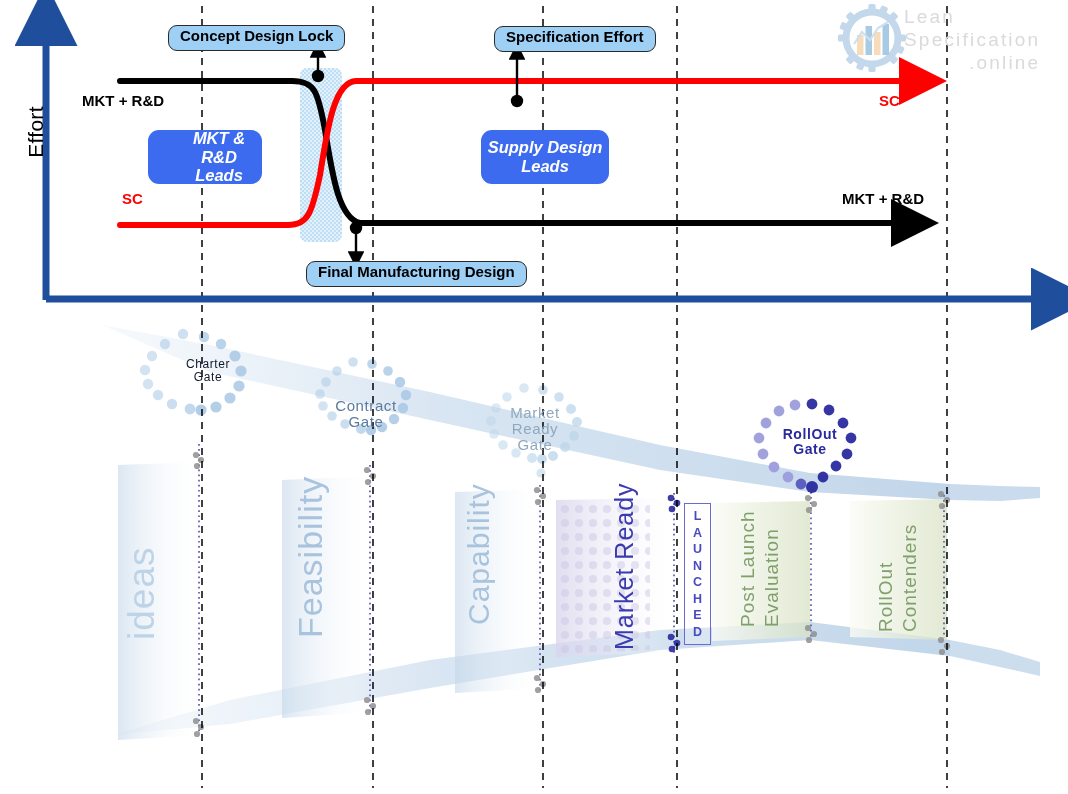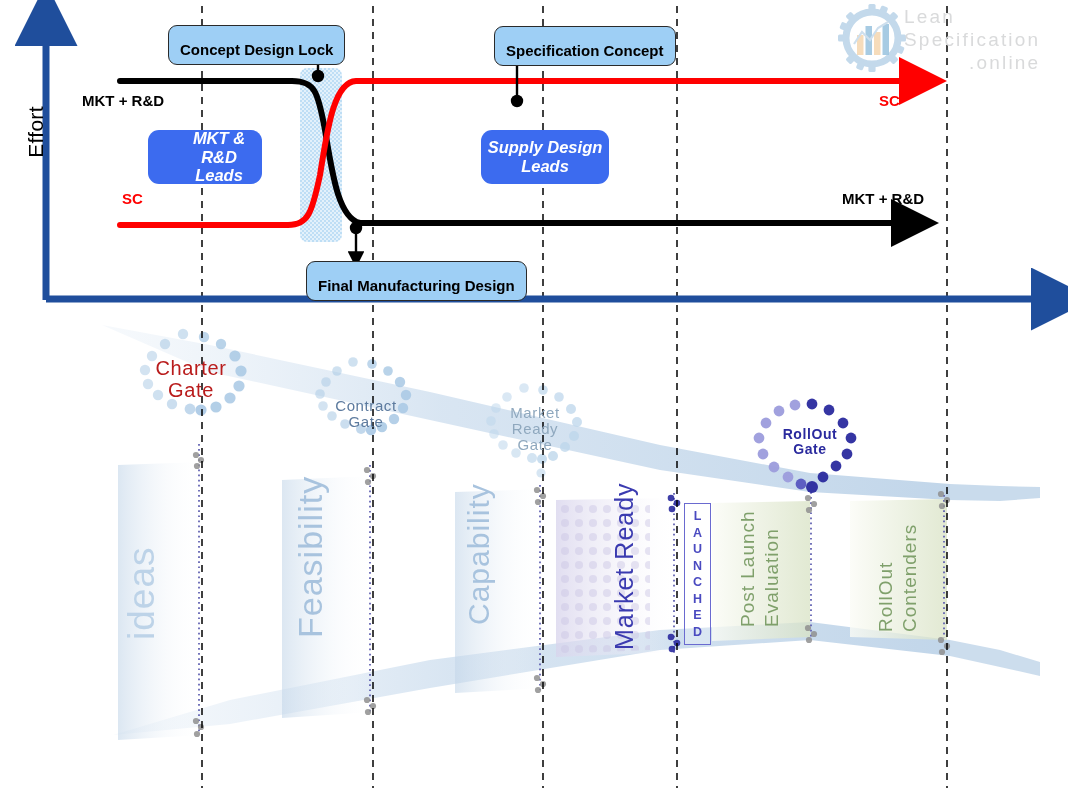--- a/index.html
+++ b/index.html
@@ -28,21 +28,21 @@
   
   .callout {
     position: absolute;
     background: #9ECFF5;
     border: 1.5px solid #2a2a2a;
     border-radius: 9px;
     color: #000000;
     font-weight: bold;
     font-size: 15px;
     line-height: 1;
-    padding: 16px 11px 7px 11px;
+    padding: 2px 11px 7px 11px;
     white-space: nowrap;
     font-family: "Liberation Sans", sans-serif;
     box-sizing: border-box;
   }
   
   .leadbox {
     position: absolute;
     background: #3C6BEF;
     border-radius: 11px;
     color: #ffffff;
@@ -371,21 +371,21 @@
       <line x1="517" y1="96" x2="517" y2="55" stroke="#000000" stroke-width="2.4" marker-end="url(#arwTiny)"></line>
       <circle cx="517" cy="101" r="6.2" fill="#000000"></circle>
       <line x1="356" y1="232" x2="356" y2="256" stroke="#000000" stroke-width="2.4" marker-end="url(#arwTiny)"></line>
       <circle cx="356" cy="228" r="6.2" fill="#000000"></circle>
     </g>
   </svg>
 
   <div class="ylabel">Effort</div>
 
   <div class="callout" style="left:168px; top:25px;">Concept Design Lock</div>
-  <div class="callout" style="left:494px; top:26px;">Specification Concept</div>
+  <div class="callout" style="left:494px; top:26px;">Specification Effort</div>
   <div class="callout" style="left:306px; top:261px;">Final Manufacturing Design</div>
 
   <div class="leadbox" style="left:148px; top:130px; width:114px; height:54px;padding-left:28px;">MKT &amp; R&amp;D
 Leads</div>
   <div class="leadbox" style="left:481px; top:130px; width:128px; height:54px;">Supply Design
 Leads</div>
 
   <div class="serieslabel black" style="left:82px; top:92px;">MKT + R&amp;D</div>
   <div class="serieslabel red" style="left:122px; top:190px;">SC</div>
   <div class="serieslabel red" style="left:879px; top:92px;">SC</div>
@@ -393,21 +393,21 @@
 
   <div class="stagelabel" style="left:121px; top:640px; font-size:37px; color:#BDD3E8;">ideas</div>
   <div class="stagelabel" style="left:291px; top:638px; font-size:34px; color:#A8C3DE;">Feasibility</div>
   <div class="stagelabel" style="left:462px; top:625px; font-size:30px; color:#A8C3DE;">Capability</div>
   <div class="stagelabel" style="left:610px; top:650px; font-size:25px; color:#3B3BB0; font-weight:normal;">Market Ready</div>
   <div class="stagelabel" style="left:736px; top:627px; font-size:19px; color:#7FA06B; white-space:pre; line-height:1.25; text-align:left;">Post Launch
 Evaluation</div>
   <div class="stagelabel" style="left:874px; top:632px; font-size:19px; color:#7FA06B; white-space:pre; line-height:1.25; text-align:left;">RollOut
 Contenders</div>
 
-  <div class="gatelabel" style="left:149px; top:358px; width:84px; font-size:20px; color:#b91c1c;">Charter
+  <div class="gatelabel" style="left:166px; top:358px; width:84px; font-size:12px; color:#0f172a;">Charter
 Gate</div>
   <div class="gatelabel" style="left:324px; top:398px; width:84px; font-size:15px; color:#5C7A9E;">Contract
 Gate</div>
   <div class="gatelabel" style="left:493px; top:405px; width:84px; font-size:15px; color:#8FA8BE;">Market
 Ready
 Gate</div>
   <div class="gatelabel" style="left:768px; top:427px; width:84px; font-size:14px; color:#2A2A9E; font-weight:bold;">RollOut
 Gate</div>
 
   <div class="launchbox" style="left:684px; top:503px; width:27px; height:142px;">

